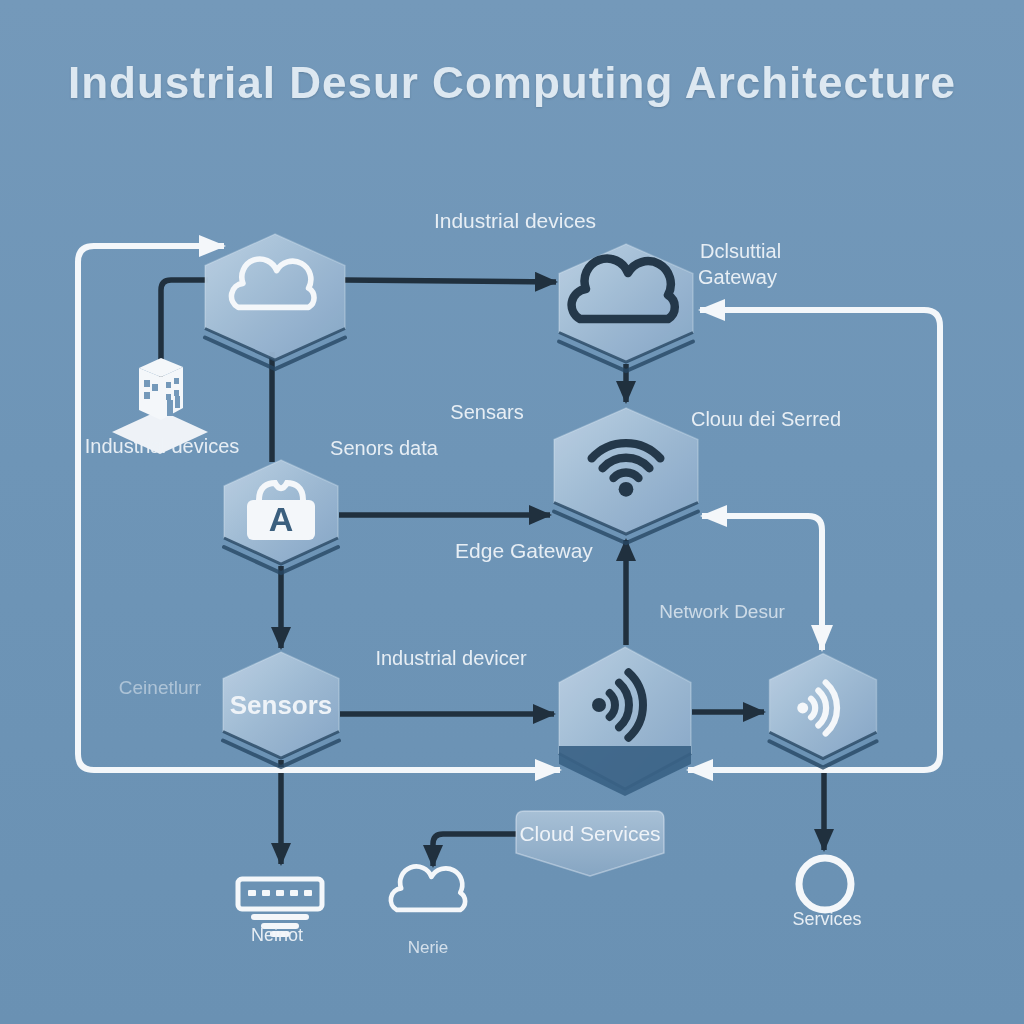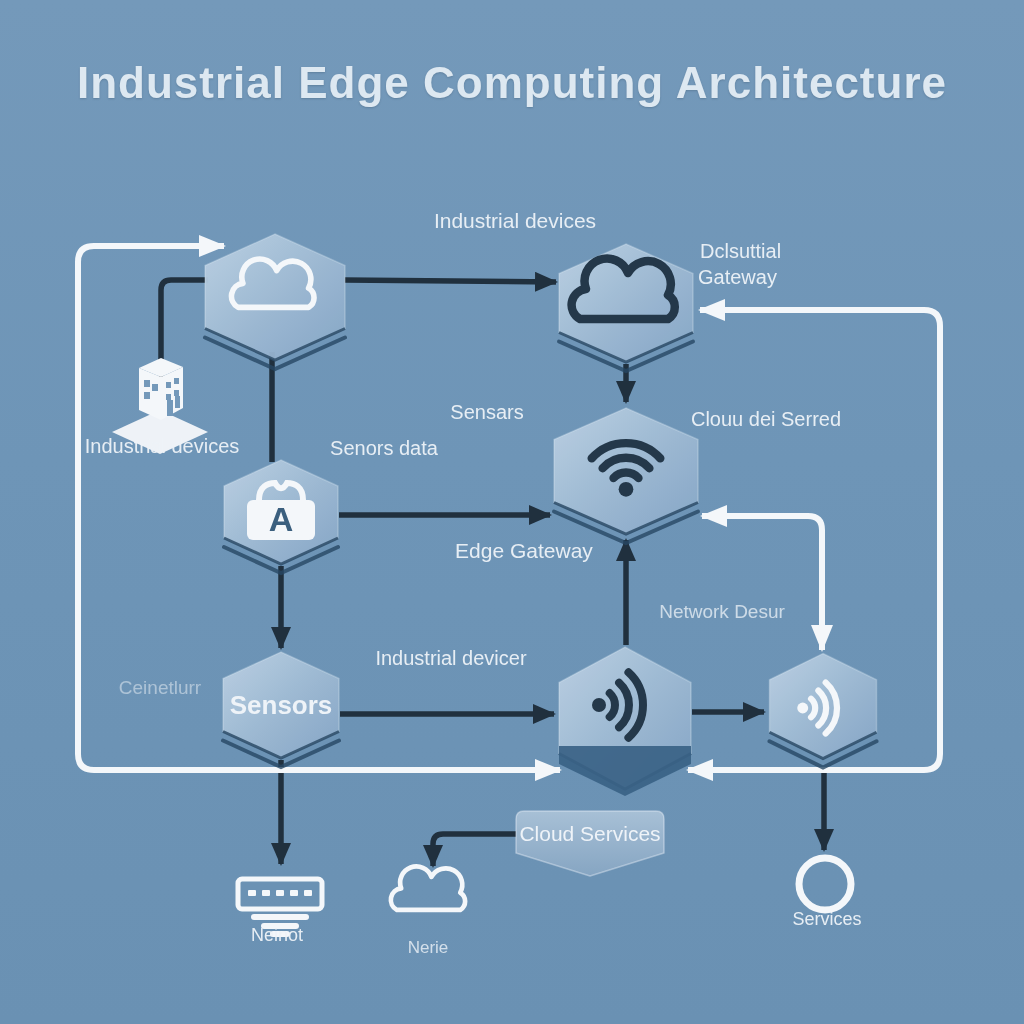--- a/index.html
+++ b/index.html
@@ -13,21 +13,21 @@
     position:absolute;top:58px;left:0;width:100%;text-align:center;
     font-size:44px;font-weight:bold;letter-spacing:1px;color:#dde8f1;
     text-shadow:0 1px 2px rgba(40,60,80,.25);
   }
   svg text{font-family:"Liberation Sans", sans-serif;}
 </style>
 </head>
 <body>
 
 <div id="canvas">
-  <div id="title">Industrial Edge Computing Architecture</div>
+  <div id="title">Industrial Desur Computing Architecture</div>
 
   <svg id="diagram" width="1024" height="1024" viewBox="0 0 1024 1024">
     <defs>
       <linearGradient id="hexGrad" x1="0" y1="0" x2="1" y2="1">
         <stop offset="0" stop-color="#bed2e4"></stop>
         <stop offset="0.55" stop-color="#9db9d3"></stop>
         <stop offset="1" stop-color="#87a7c6"></stop>
       </linearGradient>
       <linearGradient id="bannerGrad" x1="0" y1="0" x2="0" y2="1">
         <stop offset="0" stop-color="#a7c0d6"></stop>

